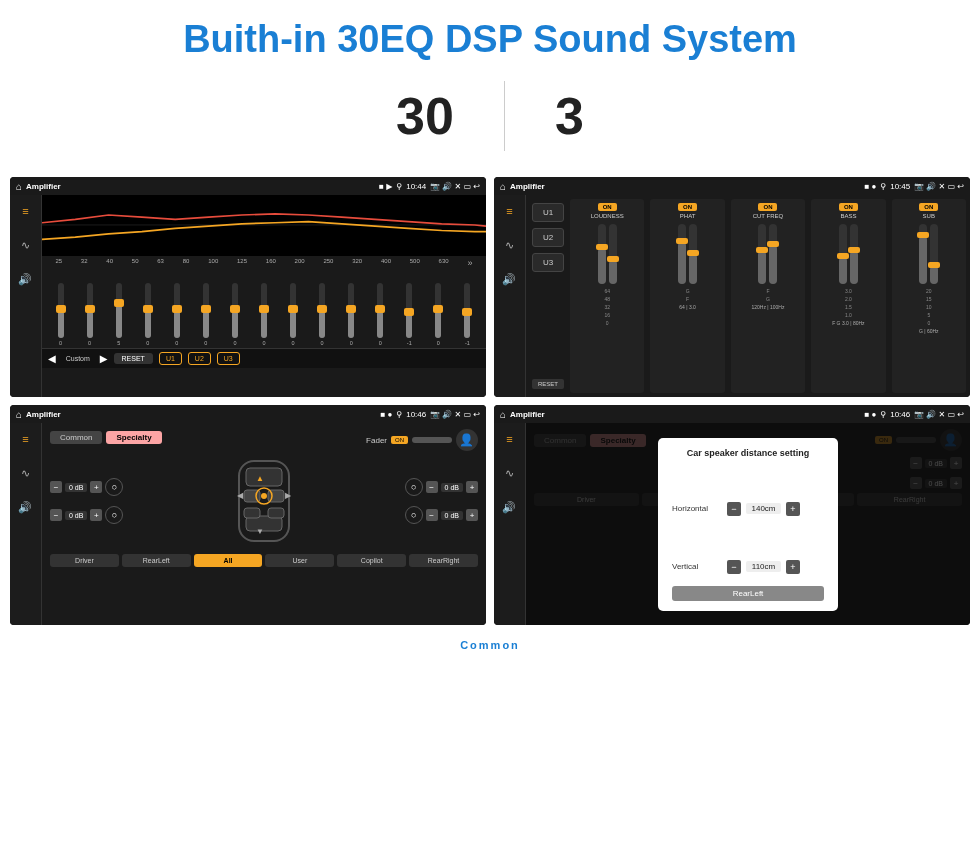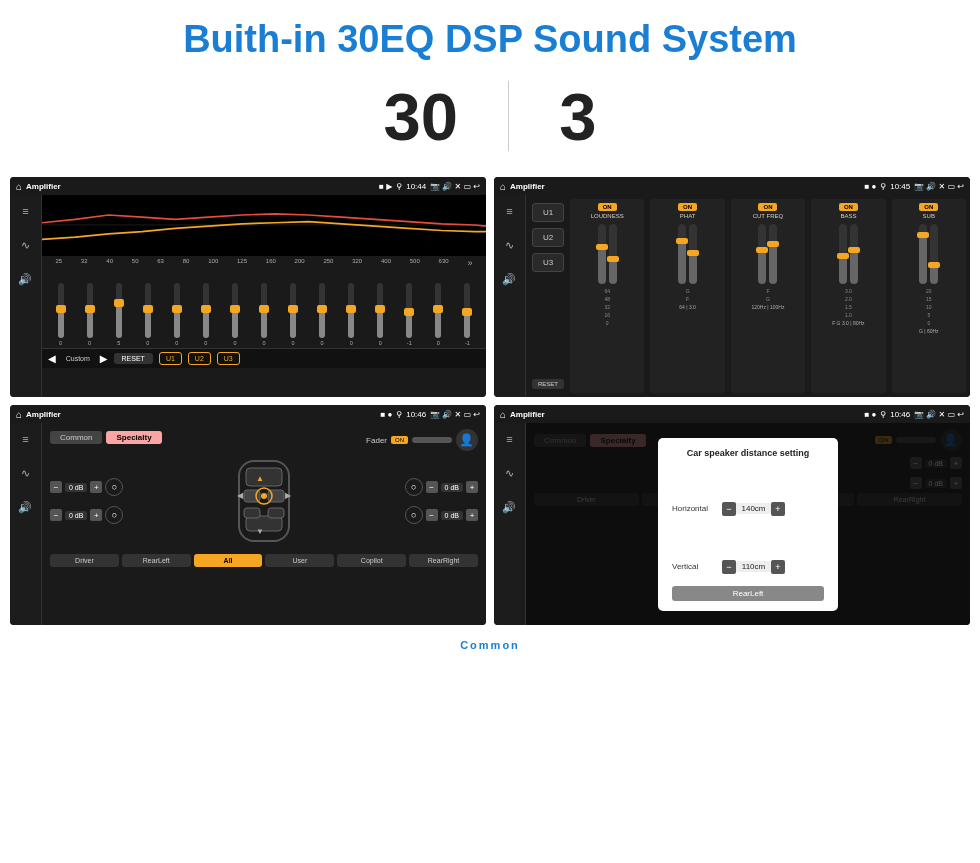--- a/index.html
+++ b/index.html
@@ -30,21 +30,21 @@
       padding: 10px 0 18px;
       gap: 0;
     }
     .stat-item {
       display: flex;
       align-items: center;
       gap: 10px;
       padding: 0 50px;
     }
     .stat-number {
-      font-size: 67px;
+      font-size: 52px;
       font-weight: 900;
       color: #222;
       line-height: 1;
     }
     .stat-desc {
       font-size: 15px;
       color: #444;
       line-height: 1.4;
     }
     .stat-divider {
@@ -365,20 +365,21 @@
     .modal-title {
       font-size: 9px;
       font-weight: bold;
       margin-bottom: 8px;
       text-align: center;
       color: #222;
     }
     .modal-row {
       display: flex;
       align-items: center;
+      gap: 5px;
       margin-bottom: 6px;
       font-size: 8px;
       color: #333;
       margin-top: 44px;
     }
     .modal-row label { width: 50px; font-size: 8px; }
     .modal-minus { background: #555; color: #fff; border: none; width: 14px; height: 14px; border-radius: 2px; font-size: 9px; cursor: pointer; display: flex; align-items: center; justify-content: center; }
     .modal-plus { background: #555; color: #fff; border: none; width: 14px; height: 14px; border-radius: 2px; font-size: 9px; cursor: pointer; display: flex; align-items: center; justify-content: center; }
     .modal-val { font-size: 8px; color: #222; background: #eee; padding: 1px 5px; border-radius: 2px; min-width: 35px; text-align: center; }
     .modal-confirm {

